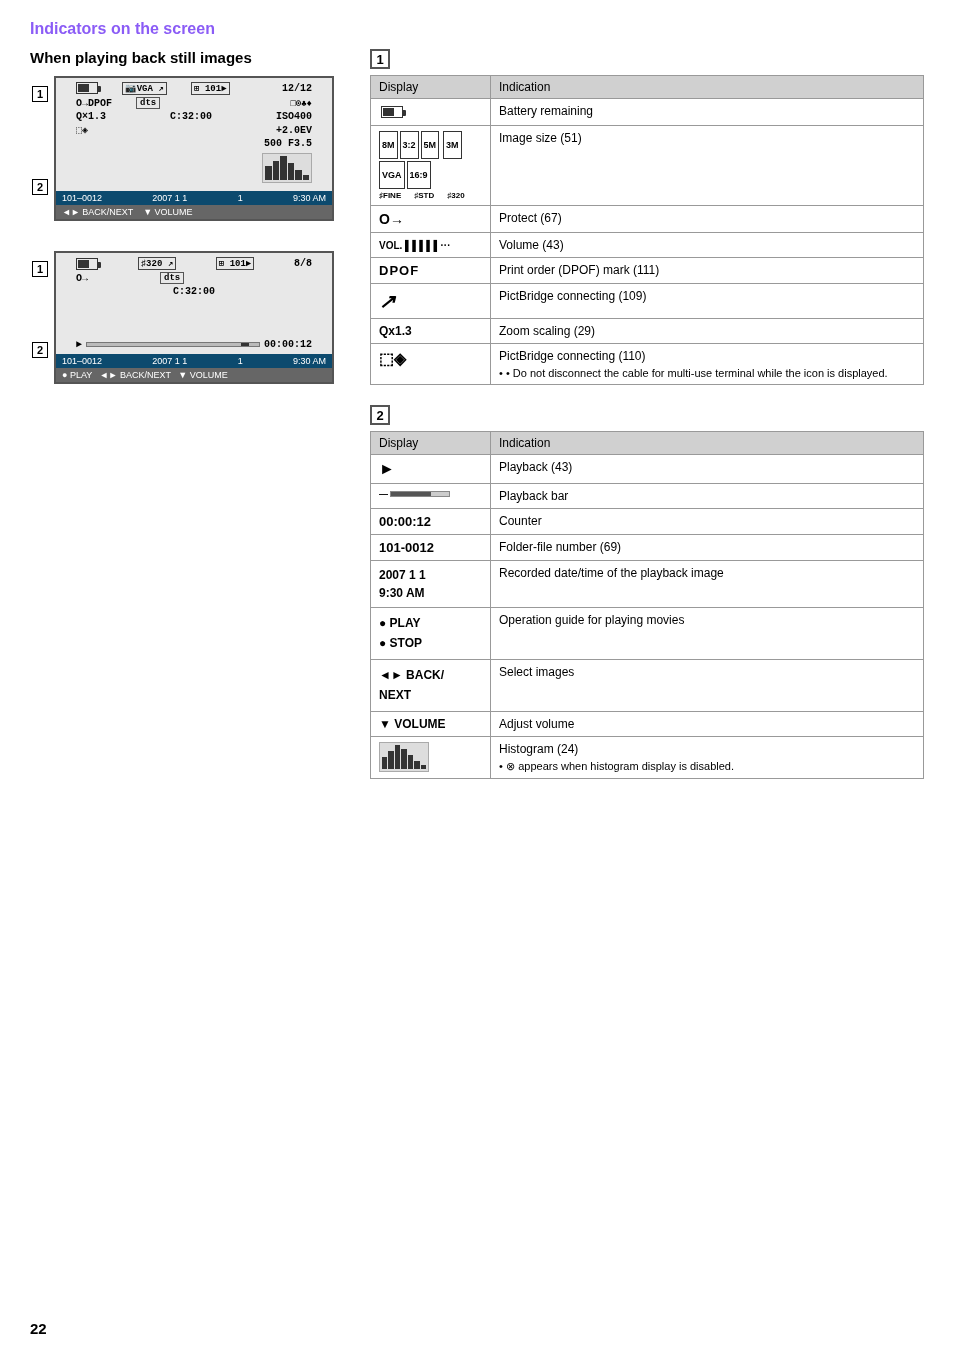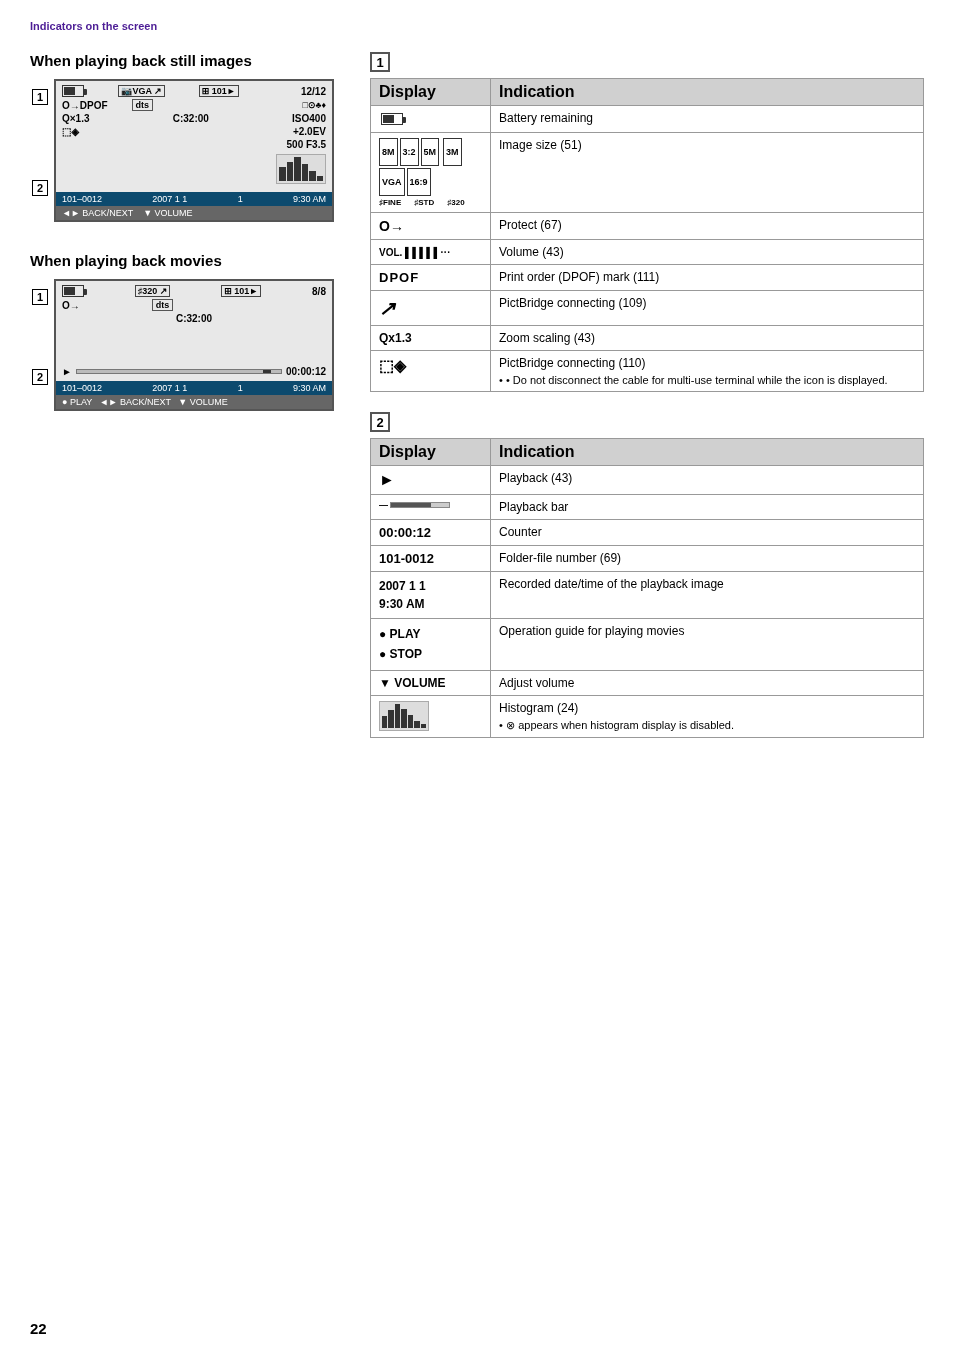--- a/index.html
+++ b/index.html
@@ -6,24 +6,24 @@
     body {
       font-family: Arial, sans-serif;
       background: #fff;
       width: 954px;
       min-height: 1357px;
       padding: 20px 30px;
       font-size: 13px;
       color: #000;
     }
     .page-title {
-      color: #4c1d95;
-      font-size: 11px;
-      font-weight: bold;
-      margin-bottom: 20px;
+      color: #8b5cf6;
+      font-size: 16px;
+      font-weight: bold;
+      margin-bottom: 11px;
     }
     .page-number {
       position: absolute;
       bottom: 20px;
       left: 30px;
       font-size: 15px;
       font-weight: bold;
     }
     .main-layout {
       display: flex;
@@ -45,21 +45,22 @@
     .camera-screen {
       border: 2px solid #555;
       background: #e8e8e8;
       width: 280px;
       min-height: 130px;
       position: relative;
       font-size: 11px;
       margin-bottom: 6px;
     }
     .camera-inner {
-      padding: 4px 6px;
+      padding: 4px 20px;
+      font-family: Liberation Mono, monospace;
     }
     .battery-icon {
       border: 1px solid #333;
       width: 22px;
       height: 12px;
       display: inline-flex;
       align-items: center;
       padding: 1px;
       position: relative;
     }
@@ -105,22 +106,22 @@
     .info-table {
       width: 100%;
       border-collapse: collapse;
       margin-bottom: 20px;
     }
     .info-table th {
       background: #d0d0d0;
       border: 1px solid #999;
       padding: 4px 8px;
       text-align: left;
-      font-size: 16px;
-      font-weight: bold;
+      font-size: 12px;
+      font-weight: normal;
     }
     .info-table td {
       border: 1px solid #999;
       padding: 5px 8px;
       font-size: 12px;
       vertical-align: top;
     }
     .info-table td:first-child {
       width: 120px;
       font-weight: bold;
@@ -309,21 +310,20 @@
           <span>2007  1 1</span>
           <span>1</span>
           <span>9:30 AM</span>
         </div>
         <div class="cam-bottom" style="background:#666;">
           <span>◄► BACK/NEXT &nbsp;&nbsp; ▼ VOLUME</span>
         </div>
       </div>
     </div>
 
-    <div class="section-title">When playing back movies</div>
 
     <div class="cam-wrapper" style="margin-left:24px; margin-right:24px; margin-bottom:20px;">
 
       <div style="position:absolute; left:-22px; top:10px; display:flex; align-items:center;">
         <span class="marker-num">1</span>
       </div>
 
       <div style="position:absolute; right:-22px; top:10px; display:flex; align-items:center;">
         <span class="marker-num">3</span>
       </div>
@@ -447,21 +447,21 @@
             <td>
               <span style="font-size:20px; font-style:italic;">↗</span>
             </td>
             <td>PictBridge connecting (109)</td>
           </tr>
 
           <tr>
             <td>
               <span class="zoom-text">Qx1.3</span>
             </td>
-            <td>Zoom scaling (43)</td>
+            <td>Zoom scaling (29)</td>
           </tr>
 
           <tr>
             <td>
               <span style="font-size:16px;">⬚◈</span>
             </td>
             <td>
               <span>PictBridge connecting (110)</span>
               <div class="bullet-note" style="font-size:11px; margin-top:4px; list-style:none;">• Do not disconnect the cable for multi-use terminal while the icon is displayed.</div>
             </td>
@@ -521,20 +521,26 @@
             <td>Recorded date/time of the playback image</td>
           </tr>
 
           <tr>
             <td>
               <span style="font-weight:bold; font-size:12px; line-height:1.7;">● PLAY<br>● STOP</span>
             </td>
             <td>Operation guide for playing movies</td>
           </tr>
 
+          <tr>
+            <td>
+              <span style="font-weight:bold; font-size:12px; line-height:1.7;">◄► BACK/<br>NEXT</span>
+            </td>
+            <td>Select images</td>
+          </tr>
 
           <tr>
             <td>
               <span style="font-weight:bold; font-size:12px;">▼ VOLUME</span>
             </td>
             <td>Adjust volume</td>
           </tr>
 
           <tr>
             <td>

